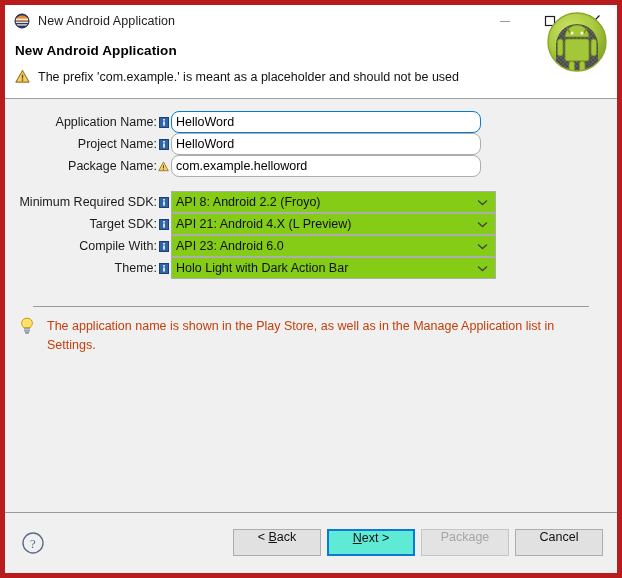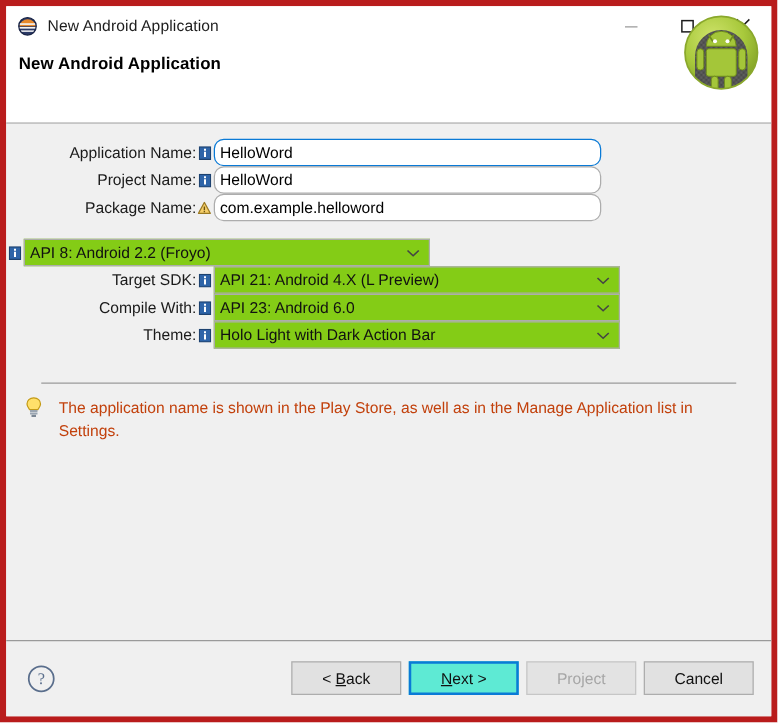--- a/index.html
+++ b/index.html
@@ -249,21 +249,20 @@
   .btn {
     width: 88px;
     height: 27px;
     box-sizing: border-box;
     background: #e1e1e1;
     border: 1px solid #adadad;
     font-family: "Liberation Sans", sans-serif;
     font-size: 12.5px;
     color: #111111;
     display: flex;
-    align-items: center;
     justify-content: center;
     cursor: default;
     border-radius: 0;
     padding: 0;
   }
   .btn.default {
     border: 2px solid #0a7ad6;
     background: #5eead4;
   }
   .btn.disabled {
@@ -306,20 +305,30 @@
         <svg width="13" height="13" viewBox="0 0 13 13">
             <path d="M1.5 1.5 L11.5 11.5 M11.5 1.5 L1.5 11.5" stroke="#1d1d1d" stroke-width="1.2"></path>
           </svg>
       </div>
     </div>
   </div>
 
   <div class="header">
     <div class="header-title">New Android Application</div>
 
+    <div class="header-msg-row">
+      <span>
+        <svg width="15" height="15" viewBox="0 0 16 16">
+          <path d="M8 1.6 L15 14 L1 14 Z" fill="#f6cf6a" stroke="#9b7a23" stroke-width="1.1" stroke-linejoin="round"></path>
+          <rect x="7.2" y="6" width="1.6" height="4.2" fill="#6b5312"></rect>
+          <rect x="7.2" y="11" width="1.6" height="1.6" fill="#6b5312"></rect>
+        </svg>
+      </span>
+      <span class="header-msg-text">The prefix 'com.example.' is meant as a placeholder and should not be used</span>
+    </div>
 
     <div class="header-robot">
       <svg width="62" height="62" viewBox="0 0 62 62">
         <defs>
           <radialGradient id="gcirc" cx="38%" cy="30%" r="78%">
             <stop offset="0%" stop-color="#cfe36b"></stop>
             <stop offset="55%" stop-color="#a8c93c"></stop>
             <stop offset="100%" stop-color="#7d9c22"></stop>
           </radialGradient>
           <pattern id="checks" width="4" height="4" patternUnits="userSpaceOnUse">
@@ -389,20 +398,21 @@
           <svg width="11" height="11" viewBox="0 0 12 12">
             <path d="M6 1 L11.2 10.6 L0.8 10.6 Z" fill="#f6cf6a" stroke="#9b7a23" stroke-width="1" stroke-linejoin="round"></path>
             <rect x="5.4" y="4.6" width="1.2" height="3.2" fill="#6b5312"></rect>
             <rect x="5.4" y="8.4" width="1.2" height="1.2" fill="#6b5312"></rect>
           </svg>
         </div>
         <input class="text-input" type="text" value="com.example.helloword" style="">
       </div>
 
       <div class="field-row gap-before">
+        <div class="field-label">Minimum Required SDK:</div>
         <div class="field-badge">
           <svg width="10" height="11" viewBox="0 0 10 11">
             <rect x="0.5" y="0.5" width="9" height="10" fill="#2e64a8" stroke="#1d4270"></rect>
             <rect x="4.2" y="2" width="1.6" height="1.6" fill="#ffffff"></rect>
             <rect x="4.2" y="4.4" width="1.6" height="4.2" fill="#ffffff"></rect>
           </svg>
         </div>
         <div class="combo">
           <span class="combo-value">API 8: Android 2.2 (Froyo)</span>
           <span class="combo-arrow">
@@ -495,21 +505,21 @@
     </div>
 
     <div class="btn-group">
       <button class="btn">
         <span>&lt; <u>B</u>ack</span>
       </button>
       <button class="btn default">
         <span><u>N</u>ext &gt;</span>
       </button>
       <button class="btn disabled">
-        <span>Project</span>
+        <span>Package</span>
       </button>
       <button class="btn">
         <span>Cancel</span>
       </button>
     </div>
   </div>
 
 </div>
 
 </body></html>

